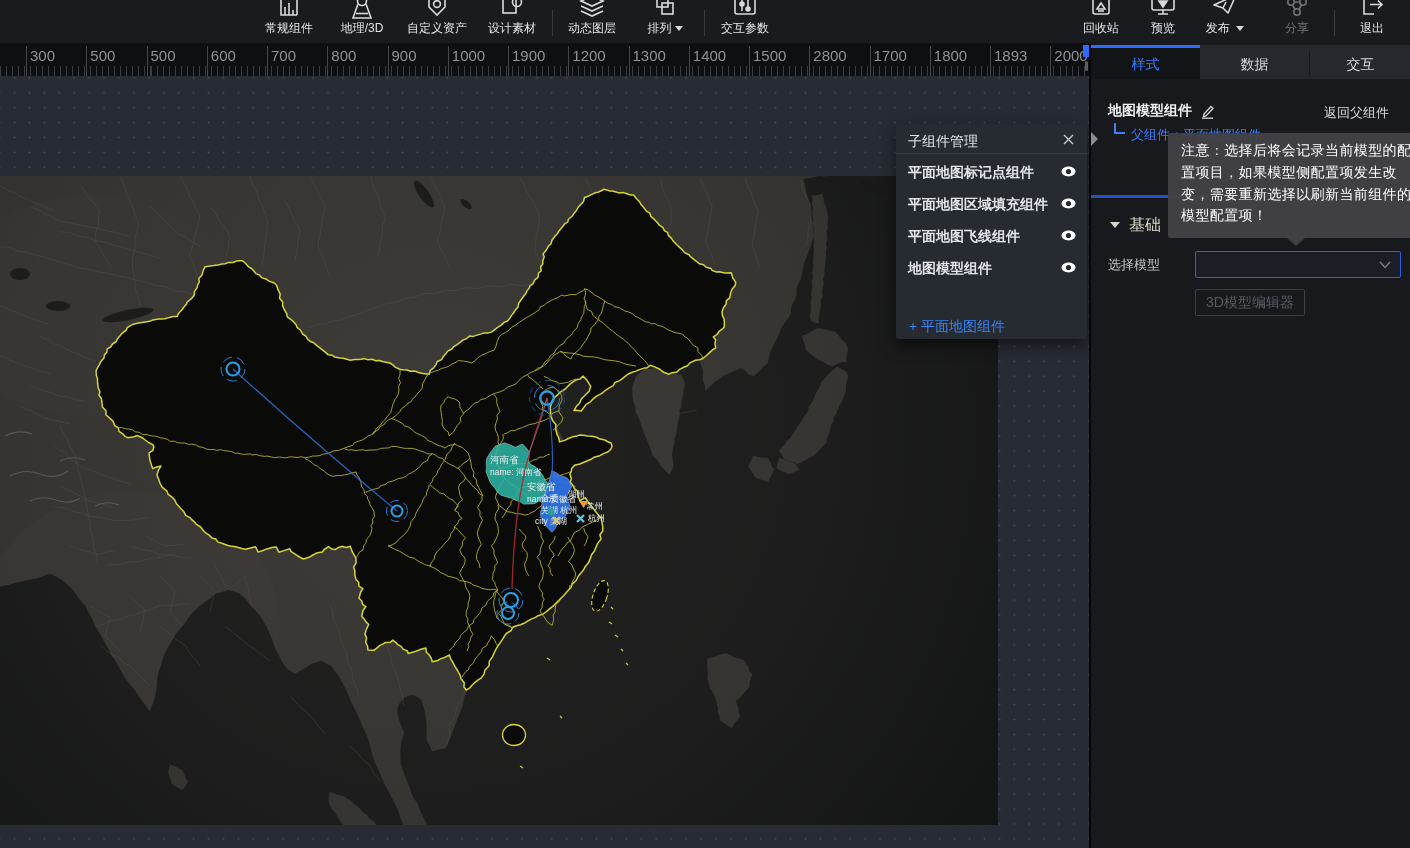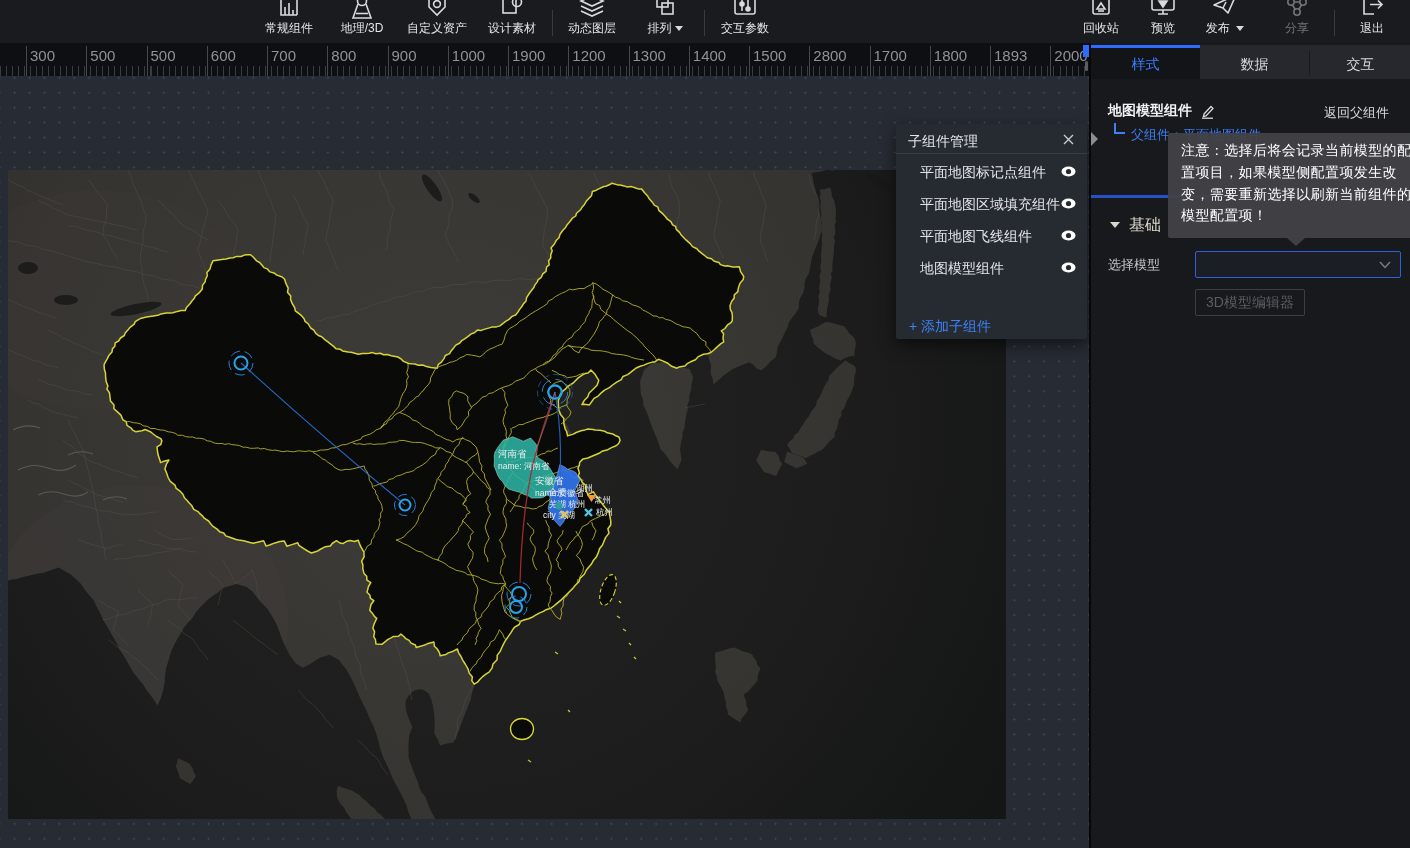--- a/index.html
+++ b/index.html
@@ -22,29 +22,29 @@
   .rmaj { position:absolute; top:3px; width:1px; height:30px; background:#45484e; }
   .rnum { position:absolute; top:4px; font-size:15px; color:#8f9398; }
   #rticks { position:absolute; left:0; top:23px; width:1090px; height:10px;
     background:repeating-linear-gradient(90deg,#393c41 0 1px,transparent 1px 6.02px); }
   #rblue { position:absolute; left:1083px; top:45px; width:6px; height:12px; background:#2e6bff; }
 
   
   #work { position:absolute; left:0; top:76px; width:1090px; height:772px; background:#272b33;
     background-image:radial-gradient(circle 1px, #454a52 0 0.9px, transparent 1.1px);
     background-size:14.93px 14.93px; background-position:7.1px 9.3px; }
-  #mapbox { position:absolute; left:0; top:94px; width:998px; height:649px; background:#222120;margin-left:8px; }
+  #mapbox { position:absolute; left:0; top:100px; width:998px; height:649px; background:#222120; }
 
   
   #panel { position:absolute; left:896px; top:124px; width:191px; height:215px; background:#262a31;
     border-radius:2px; box-shadow:0 6px 16px rgba(0,0,0,.55); color:#e2e4e8; font-size:14px; }
   #panel .phead { position:absolute; left:12px; top:9px; }
   #panel .px { position:absolute; right:13px; top:10px; }
   #panel .pdiv { position:absolute; left:0; top:29px; width:191px; height:1px; background:#3a3d45; }
-  .pitem { position:absolute; left:24px; white-space:nowrap; }
+  .pitem { position:absolute; left:12px; white-space:nowrap;font-weight:bold; }
   .peye { position:absolute; right:11px; width:15px; height:11px; }
   #padd { position:absolute; left:13px; top:194px; color:#3b82f6; }
 
   
   #side { position:absolute; left:1089px; top:43px; width:321px; height:805px; background:#17191d; border-left:2px solid #060708; }
   #tabs { position:absolute; left:0; top:2px; width:321px; height:34px; background:#121417; }
   .tab { position:absolute; top:0; height:34px; line-height:32px; text-align:center; font-size:14px;
     color:#d7d9dc; background:#26282e; border-top:3px solid transparent; }
   .tab.act { background:#121417; border-top:3px solid #2e6bff; color:#3a7dff; }
   .tsepv { position:absolute; top:6px; width:1px; height:24px; background:#17181b; }
@@ -451,21 +451,21 @@
         <circle cx="7.5" cy="5.5" r="2.6" fill="#262a31"></circle>
       </svg>
     <svg class="peye" style="top:106px;" viewBox="0 0 15 11">
         <ellipse cx="7.5" cy="5.5" rx="7" ry="5" fill="#fff"></ellipse>
         <circle cx="7.5" cy="5.5" r="2.6" fill="#262a31"></circle>
       </svg>
     <svg class="peye" style="top:138px;" viewBox="0 0 15 11">
         <ellipse cx="7.5" cy="5.5" rx="7" ry="5" fill="#fff"></ellipse>
         <circle cx="7.5" cy="5.5" r="2.6" fill="#262a31"></circle>
       </svg>
-    <div id="padd">+ 添加子组件</div>
+    <div id="padd">+ 平面地图组件</div>
   </div>
 
   <div id="side">
     <div id="tabs">
       <div class="tab act" style="left:0;width:109px;">样式</div>
       <div class="tab" style="left:109px;width:109px;">数据</div>
       <div class="tab" style="left:218px;width:103px;">交互</div>
       <div class="tsepv" style="left:218px;"></div>
     </div>
     <div id="cname">地图模型组件</div>

